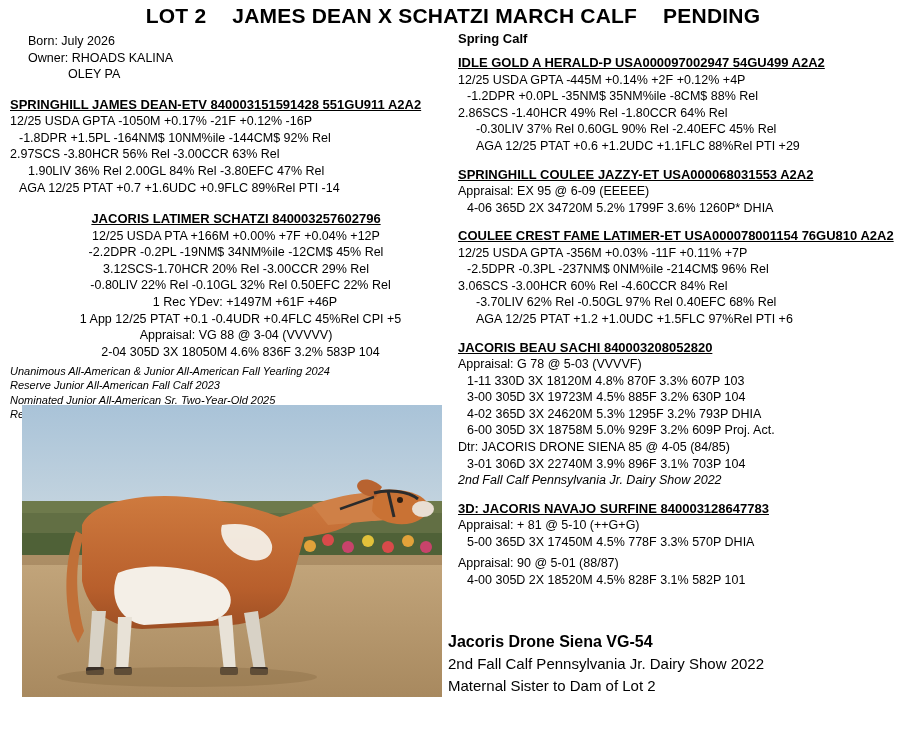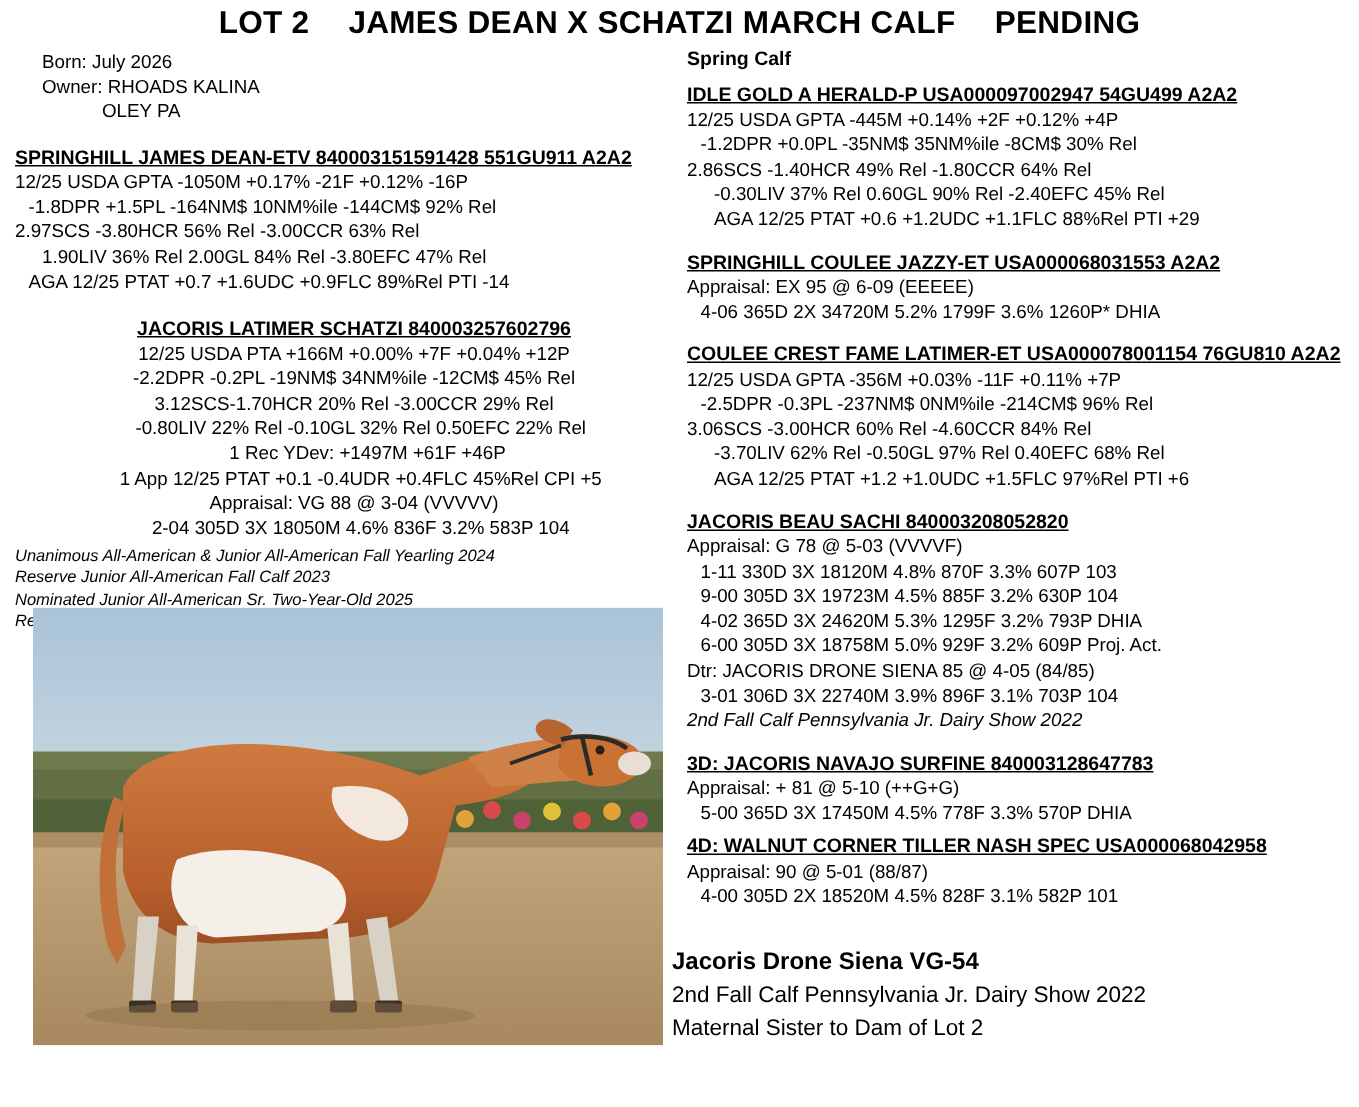--- a/index.html
+++ b/index.html
@@ -234,21 +234,21 @@
       <ellipse cx="165" cy="272" rx="130" ry="10" fill="#8d7049" opacity="0.45"></ellipse>
     </svg>
   </div>
 
   <div class="right-col">
     <div class="spring-calf">Spring Calf</div>
     <div id="right-blocks">
         <div class="rblock">
           <div class="title-u">IDLE GOLD A HERALD-P      USA000097002947 54GU499  A2A2</div>
           <div class="ln ind-1">12/25 USDA GPTA   -445M +0.14%   +2F +0.12%   +4P</div>
-          <div class="ln ind-2">-1.2DPR +0.0PL  -35NM$  35NM%ile  -8CM$  30% Rel</div>
+          <div class="ln ind-2">-1.2DPR +0.0PL  -35NM$  35NM%ile  -8CM$  88% Rel</div>
           <div class="ln ind-1">2.86SCS          -1.40HCR  49% Rel  -1.80CCR  64% Rel</div>
           <div class="ln ind-3">-0.30LIV  37% Rel   0.60GL  90% Rel  -2.40EFC  45% Rel</div>
           <div class="ln ind-3">AGA 12/25  PTAT +0.6 +1.2UDC +1.1FLC 88%Rel  PTI  +29</div>
         </div>
         <div class="rblock">
           <div class="title-u">SPRINGHILL COULEE JAZZY-ET      USA000068031553  A2A2</div>
           <div class="ln ind-1">Appraisal:   EX 95 @  6-09 (EEEEE)</div>
           <div class="ln ind-2">4-06 365D 2X  34720M 5.2% 1799F 3.6% 1260P*  DHIA</div>
         </div>
         <div class="rblock">
@@ -256,34 +256,33 @@
           <div class="ln ind-1">12/25 USDA GPTA   -356M +0.03%   -11F +0.11%   +7P</div>
           <div class="ln ind-2">-2.5DPR -0.3PL  -237NM$   0NM%ile  -214CM$  96% Rel</div>
           <div class="ln ind-1">3.06SCS          -3.00HCR  60% Rel  -4.60CCR  84% Rel</div>
           <div class="ln ind-3">-3.70LIV  62% Rel  -0.50GL  97% Rel   0.40EFC  68% Rel</div>
           <div class="ln ind-3">AGA 12/25  PTAT +1.2 +1.0UDC +1.5FLC 97%Rel  PTI   +6</div>
         </div>
         <div class="rblock">
           <div class="title-u">JACORIS BEAU SACHI            840003208052820</div>
           <div class="ln ind-1">Appraisal:   G 78 @  5-03 (VVVVF)</div>
           <div class="ln ind-2">1-11 330D 3X  18120M 4.8%  870F 3.3%  607P   103</div>
-          <div class="ln ind-2">9-00 305D 3X  19723M 4.5%  885F 3.2%  630P   104</div>
+          <div class="ln ind-2">3-00 305D 3X  19723M 4.5%  885F 3.2%  630P   104</div>
           <div class="ln ind-2">4-02 365D 3X  24620M 5.3% 1295F 3.2%  793P   DHIA</div>
           <div class="ln ind-2">6-00 305D 3X  18758M 5.0%  929F 3.2%  609P  Proj. Act.</div>
           <div class="ln ind-1">Dtr: JACORIS DRONE SIENA                85 @ 4-05 (84/85)</div>
           <div class="ln ind-2">3-01 306D 3X  22740M 3.9%  896F 3.1%  703P   104</div>
           <div class="ln ind-1" style="font-style: italic;">2nd Fall Calf Pennsylvania Jr. Dairy Show 2022</div>
         </div>
         <div class="rblock tight">
           <div class="title-u">3D: JACORIS NAVAJO SURFINE            840003128647783</div>
           <div class="ln ind-1">Appraisal:   + 81 @  5-10 (++G+G)</div>
           <div class="ln ind-2">5-00 365D 3X  17450M 4.5%  778F 3.3%  570P   DHIA</div>
         </div>
         <div class="rblock tight">
-          <div class="title-u">4D: WALNUT CORNER TILLER NASH SPEC   USA000068042958</div>
           <div class="ln ind-1">Appraisal:   90 @  5-01 (88/87)</div>
           <div class="ln ind-2">4-00 305D 2X  18520M 4.5%  828F 3.1%  582P   101</div>
         </div>
       </div>
   </div>
 
   <div class="caption">
     <div class="c1">Jacoris Drone Siena VG-54</div>
     <div>2nd Fall Calf Pennsylvania Jr. Dairy Show 2022</div>
     <div>Maternal Sister to Dam of Lot 2</div>

